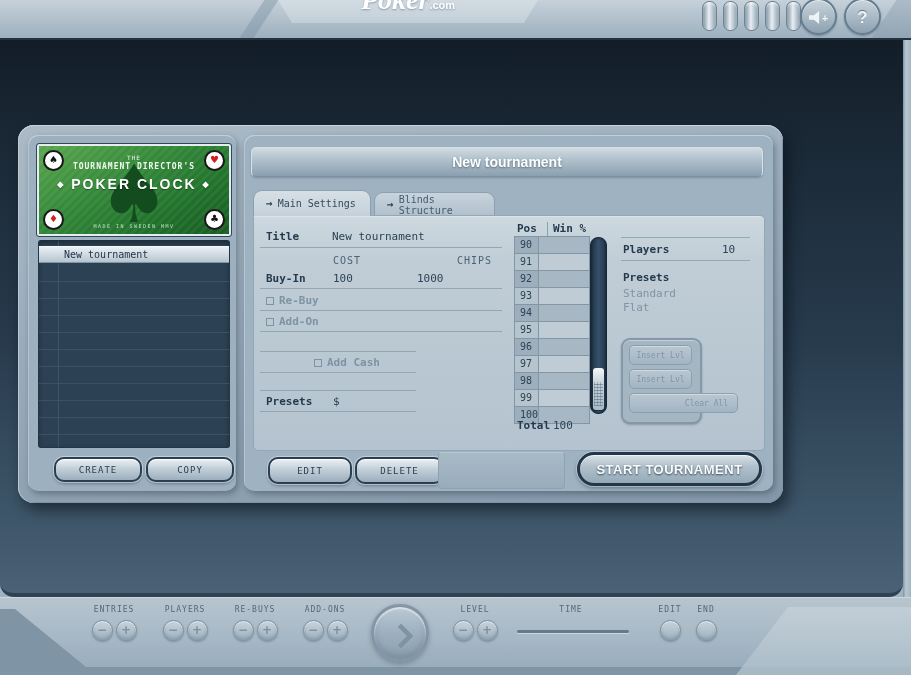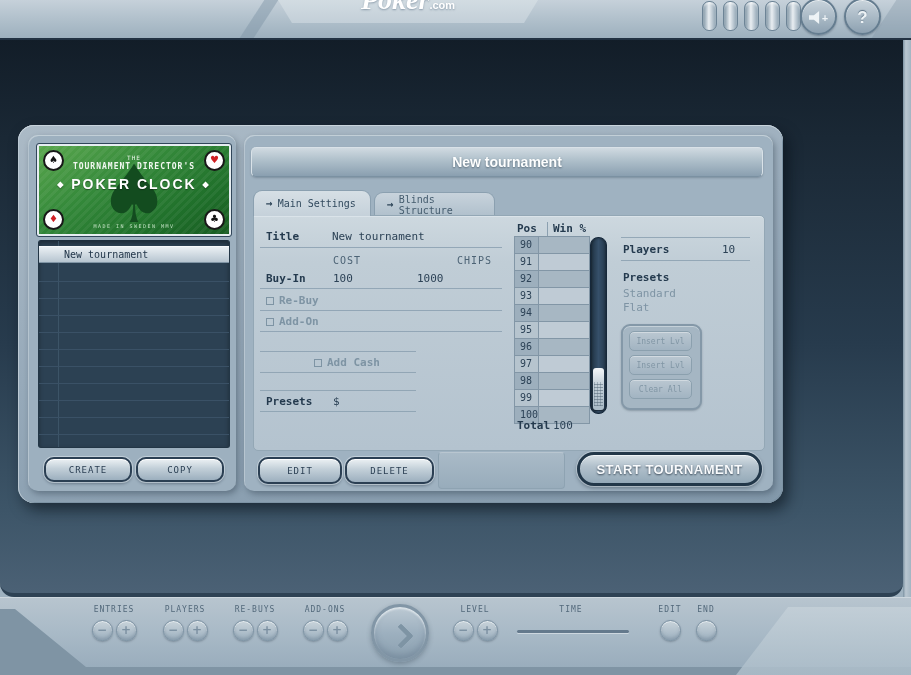--- a/index.html
+++ b/index.html
@@ -82,21 +82,21 @@
     border-top:1px solid #f6f9fb;border-bottom:1px solid #8095a5;
     color:#22364a;font-size:10px;line-height:16px;padding-left:25px;box-sizing:border-box;}
   .empty-rows{position:absolute;left:0;right:0;top:24px;}
   .lrow{height:16px;border-bottom:1px solid #3a5166;}
 
   
   .btn{position:absolute;border-radius:10px;border:2px solid #2b3f53;
     background:linear-gradient(180deg,#ecf1f4 0%,#c2cfd8 45%,#9cafbe 100%);
     color:#2b3f53;font-family:"DejaVu Sans Mono",monospace;font-size:9px;letter-spacing:1px;
     display:flex;align-items:center;justify-content:center;
-    box-shadow:0 0 0 1px rgba(220,230,237,.6),0 2px 3px rgba(15,30,45,.35),inset 0 1px 0 #fff;}
+    box-shadow:0 0 0 1px rgba(220,230,237,.6),0 2px 3px rgba(15,30,45,.35),inset 0 1px 0 #fff;margin-left:10px;}
   .create-btn{left:16px;top:322px;width:84px;height:21px;}
   .copy-btn{left:108px;top:322px;width:84px;height:21px;}
   .edit-btn{left:14px;top:322px;width:80px;height:23px;}
   .delete-btn{left:101px;top:322px;width:85px;height:23px;}
   .empty-slab{position:absolute;left:194px;top:317px;width:125px;height:35px;border-radius:4px;
     background:linear-gradient(180deg,#a9bac7,#98acbb);border:1px solid #8ea3b2;border-top-color:#b9c6d0;}
   .start-btn{position:absolute;left:333px;top:317px;width:185px;height:34px;border-radius:17px;
     border:3px solid #223749;box-sizing:border-box;
     background:linear-gradient(180deg,#d8e1e7 0%,#b2c1cc 40%,#94a9b8 100%);
     color:#f8fafc;font-family:"Liberation Sans",sans-serif;font-weight:bold;font-size:13px;letter-spacing:.5px;
@@ -143,21 +143,21 @@
     background:linear-gradient(90deg,#1f3242,#36506a 50%,#24394c);border:1px solid #16283a;
     box-shadow:inset 0 0 3px rgba(0,0,0,.5);box-sizing:border-box;}
   .thumb{position:absolute;left:2px;bottom:3px;width:11px;height:42px;border-radius:3px;
     background:linear-gradient(180deg,#f4f7f9,#c2cfd8 40%,#a9bac6);
     box-shadow:0 1px 1px rgba(0,0,0,.4);}
   .grip{position:absolute;left:1px;right:1px;bottom:4px;height:24px;
     background:repeating-linear-gradient(0deg,rgba(84,104,120,.55) 0 1px,transparent 1px 3px),
                repeating-linear-gradient(90deg,rgba(84,104,120,.35) 0 1px,transparent 1px 3px);}
 
   
-  .lvl-group{position:absolute;left:367px;top:108px;width:77px;height:82px;border-radius:9px;
+  .lvl-group{position:absolute;left:367px;top:122px;width:77px;height:82px;border-radius:9px;
     border:2px solid #8498a8;background:#a5b6c3;
     box-shadow:inset 0 1px 0 #c5d1d9,0 1px 2px rgba(40,55,70,.3);}
   .lvl-btn{position:absolute;left:6px;width:61px;height:18px;border-radius:5px;border:1px solid #8ba0ae;
     background:linear-gradient(180deg,#bac7d1,#a2b4c2);color:#8196a5;font-size:8px;
     display:flex;align-items:center;justify-content:center;
     box-shadow:inset 0 1px 0 rgba(255,255,255,.35);}
 
   
   .footer{position:absolute;left:0;top:597px;width:911px;height:78px;background:#7f94a4;z-index:4;}
   .f-surface{position:absolute;inset:0;
@@ -365,21 +365,21 @@
         <div class="val" style="left:423px;top:27px;margin-left:45px;">10</div>
         <div class="hair" style="left:367px;top:44px;width:129px;"></div>
 
         <div class="lbl" style="left:369px;top:55px;">Presets</div>
         <div class="dis" style="left:369px;top:71px;font-weight:normal;">Standard</div>
         <div class="dis" style="left:369px;top:85px;font-weight:normal;">Flat</div>
 
         <div class="lvl-group">
           <div class="lvl-btn" style="top:5px;">Insert Lvl</div>
           <div class="lvl-btn" style="top:29px;">Insert Lvl</div>
-          <div class="lvl-btn" style="top:53px;">Clear All</div>
+          <div class="lvl-btn" style="top:53px;padding-left:46px;">Clear All</div>
         </div>
       </div>
 
       <div class="btn edit-btn">EDIT</div>
       <div class="btn delete-btn">DELETE</div>
       <div class="empty-slab"></div>
       <div class="start-btn">START TOURNAMENT</div>
     </div>
   </div>
 

